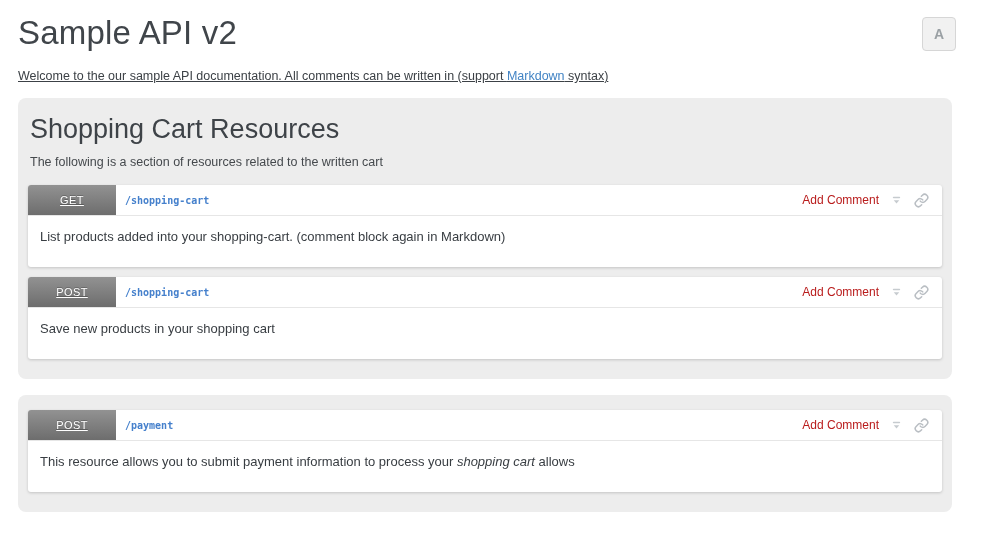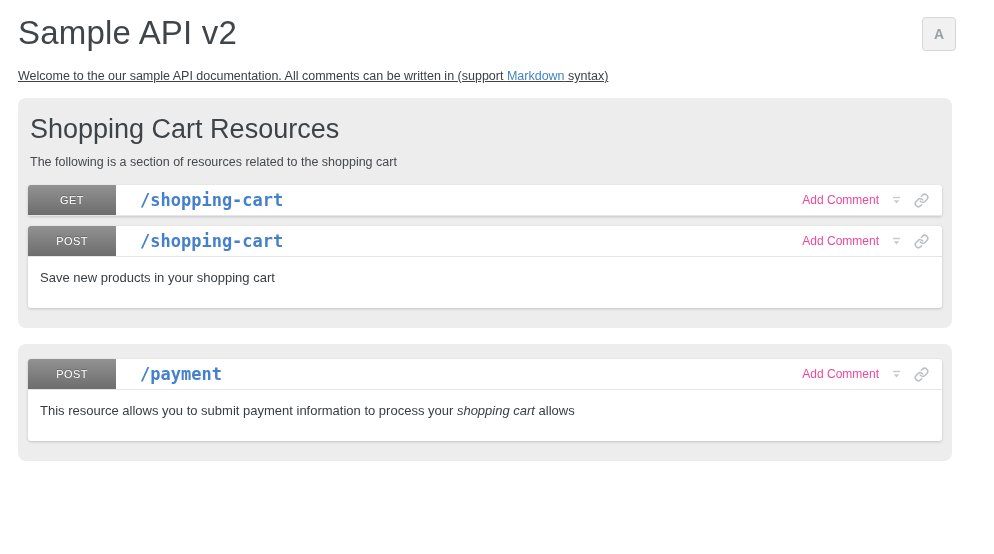--- a/index.html
+++ b/index.html
@@ -59,31 +59,32 @@
     display: flex; align-items: center; height: 31px;
     border-bottom: 1px solid #e6e6e6; cursor: pointer;
   }
   .method-badge {
     width: 88px; align-self: stretch; flex: 0 0 88px;
     display: flex; align-items: center; justify-content: center;
     background: linear-gradient(var(--badge_top), var(--badge_bottom));
     border-radius: 3px 0 0 0;
     color: #ffffff; font-size: 11px; letter-spacing: .4px;
     text-shadow: 0 -1px 0 rgba(0,0,0,.25);
+    text-decoration: underline;
   }
   .endpoint-path {
-    margin-left: 24px;
+    margin-left: 9px;
     font-family: "DejaVu Sans Mono", monospace;
-    font-size: 17px; font-weight: bold; color: var(--url);
+    font-size: 10px; font-weight: bold; color: var(--url);
   }
   .row-actions {
     margin-left: auto; display: flex; align-items: center;
     gap: 12px; padding-right: 13px;
   }
-  .add-comment { color: #ec4899; font-size: 12px; text-decoration: none; cursor: pointer; }
+  .add-comment { color: #b91c1c; font-size: 12px; text-decoration: none; cursor: pointer; }
   .icon-btn { display: flex; align-items: center; cursor: pointer; }
   .endpoint-desc {
     padding: 13px 12px 22px 12px;
     font-size: 13px; color: #383d42; line-height: 16px;
   }
   .endpoint-desc em { font-style: italic; margin-top: 20px; }
 </style>
 </head>
 <body>
 
@@ -91,21 +92,21 @@
 
   <header class="page-header">
     <h1 class="page-title">Sample API v2</h1>
     <button class="avatar-btn">A</button>
   </header>
 
   <p class="welcome"><span>Welcome to the our sample API documentation. All comments can be written in (support </span><a href="#">Markdown</a><span> syntax)</span></p>
 
   <section class="resource-group">
     <h2 class="group-title">Shopping Cart Resources</h2>
-    <p class="group-desc">The following is a section of resources related to the shopping cart</p>
+    <p class="group-desc">The following is a section of resources related to the written cart</p>
 
     <div class="endpoint-card">
       <div class="method-row">
         <span class="method-badge">GET</span>
         <span class="endpoint-path">/shopping-cart</span>
         <span class="row-actions">
           <a href="#" class="add-comment">Add Comment</a>
           <span class="icon-btn">
             <svg viewBox="0 0 12 12" width="11" height="12">
                 <rect x="2" y="2.4" width="8" height="1.6" rx="0.8" fill="#c6cbcf"></rect>
@@ -113,20 +114,21 @@
               </svg>
           </span>
           <span class="icon-btn">
             <svg viewBox="0 0 24 24" width="15" height="15" fill="none" stroke="#b9bec3" stroke-width="2.4" stroke-linecap="round" stroke-linejoin="round">
                 <path d="M10 13a5 5 0 0 0 7.54.54l3-3a5 5 0 0 0-7.07-7.07l-1.72 1.71"></path>
                 <path d="M14 11a5 5 0 0 0-7.54-.54l-3 3a5 5 0 0 0 7.07 7.07l1.71-1.71"></path>
               </svg>
           </span>
         </span>
       </div>
+      <div class="endpoint-desc"><span>List products added into your shopping-cart. (comment block again in Markdown)</span></div>
     </div>
 
     <div class="endpoint-card">
       <div class="method-row">
         <span class="method-badge">POST</span>
         <span class="endpoint-path">/shopping-cart</span>
         <span class="row-actions">
           <a href="#" class="add-comment">Add Comment</a>
           <span class="icon-btn">
             <svg viewBox="0 0 12 12" width="11" height="12">

